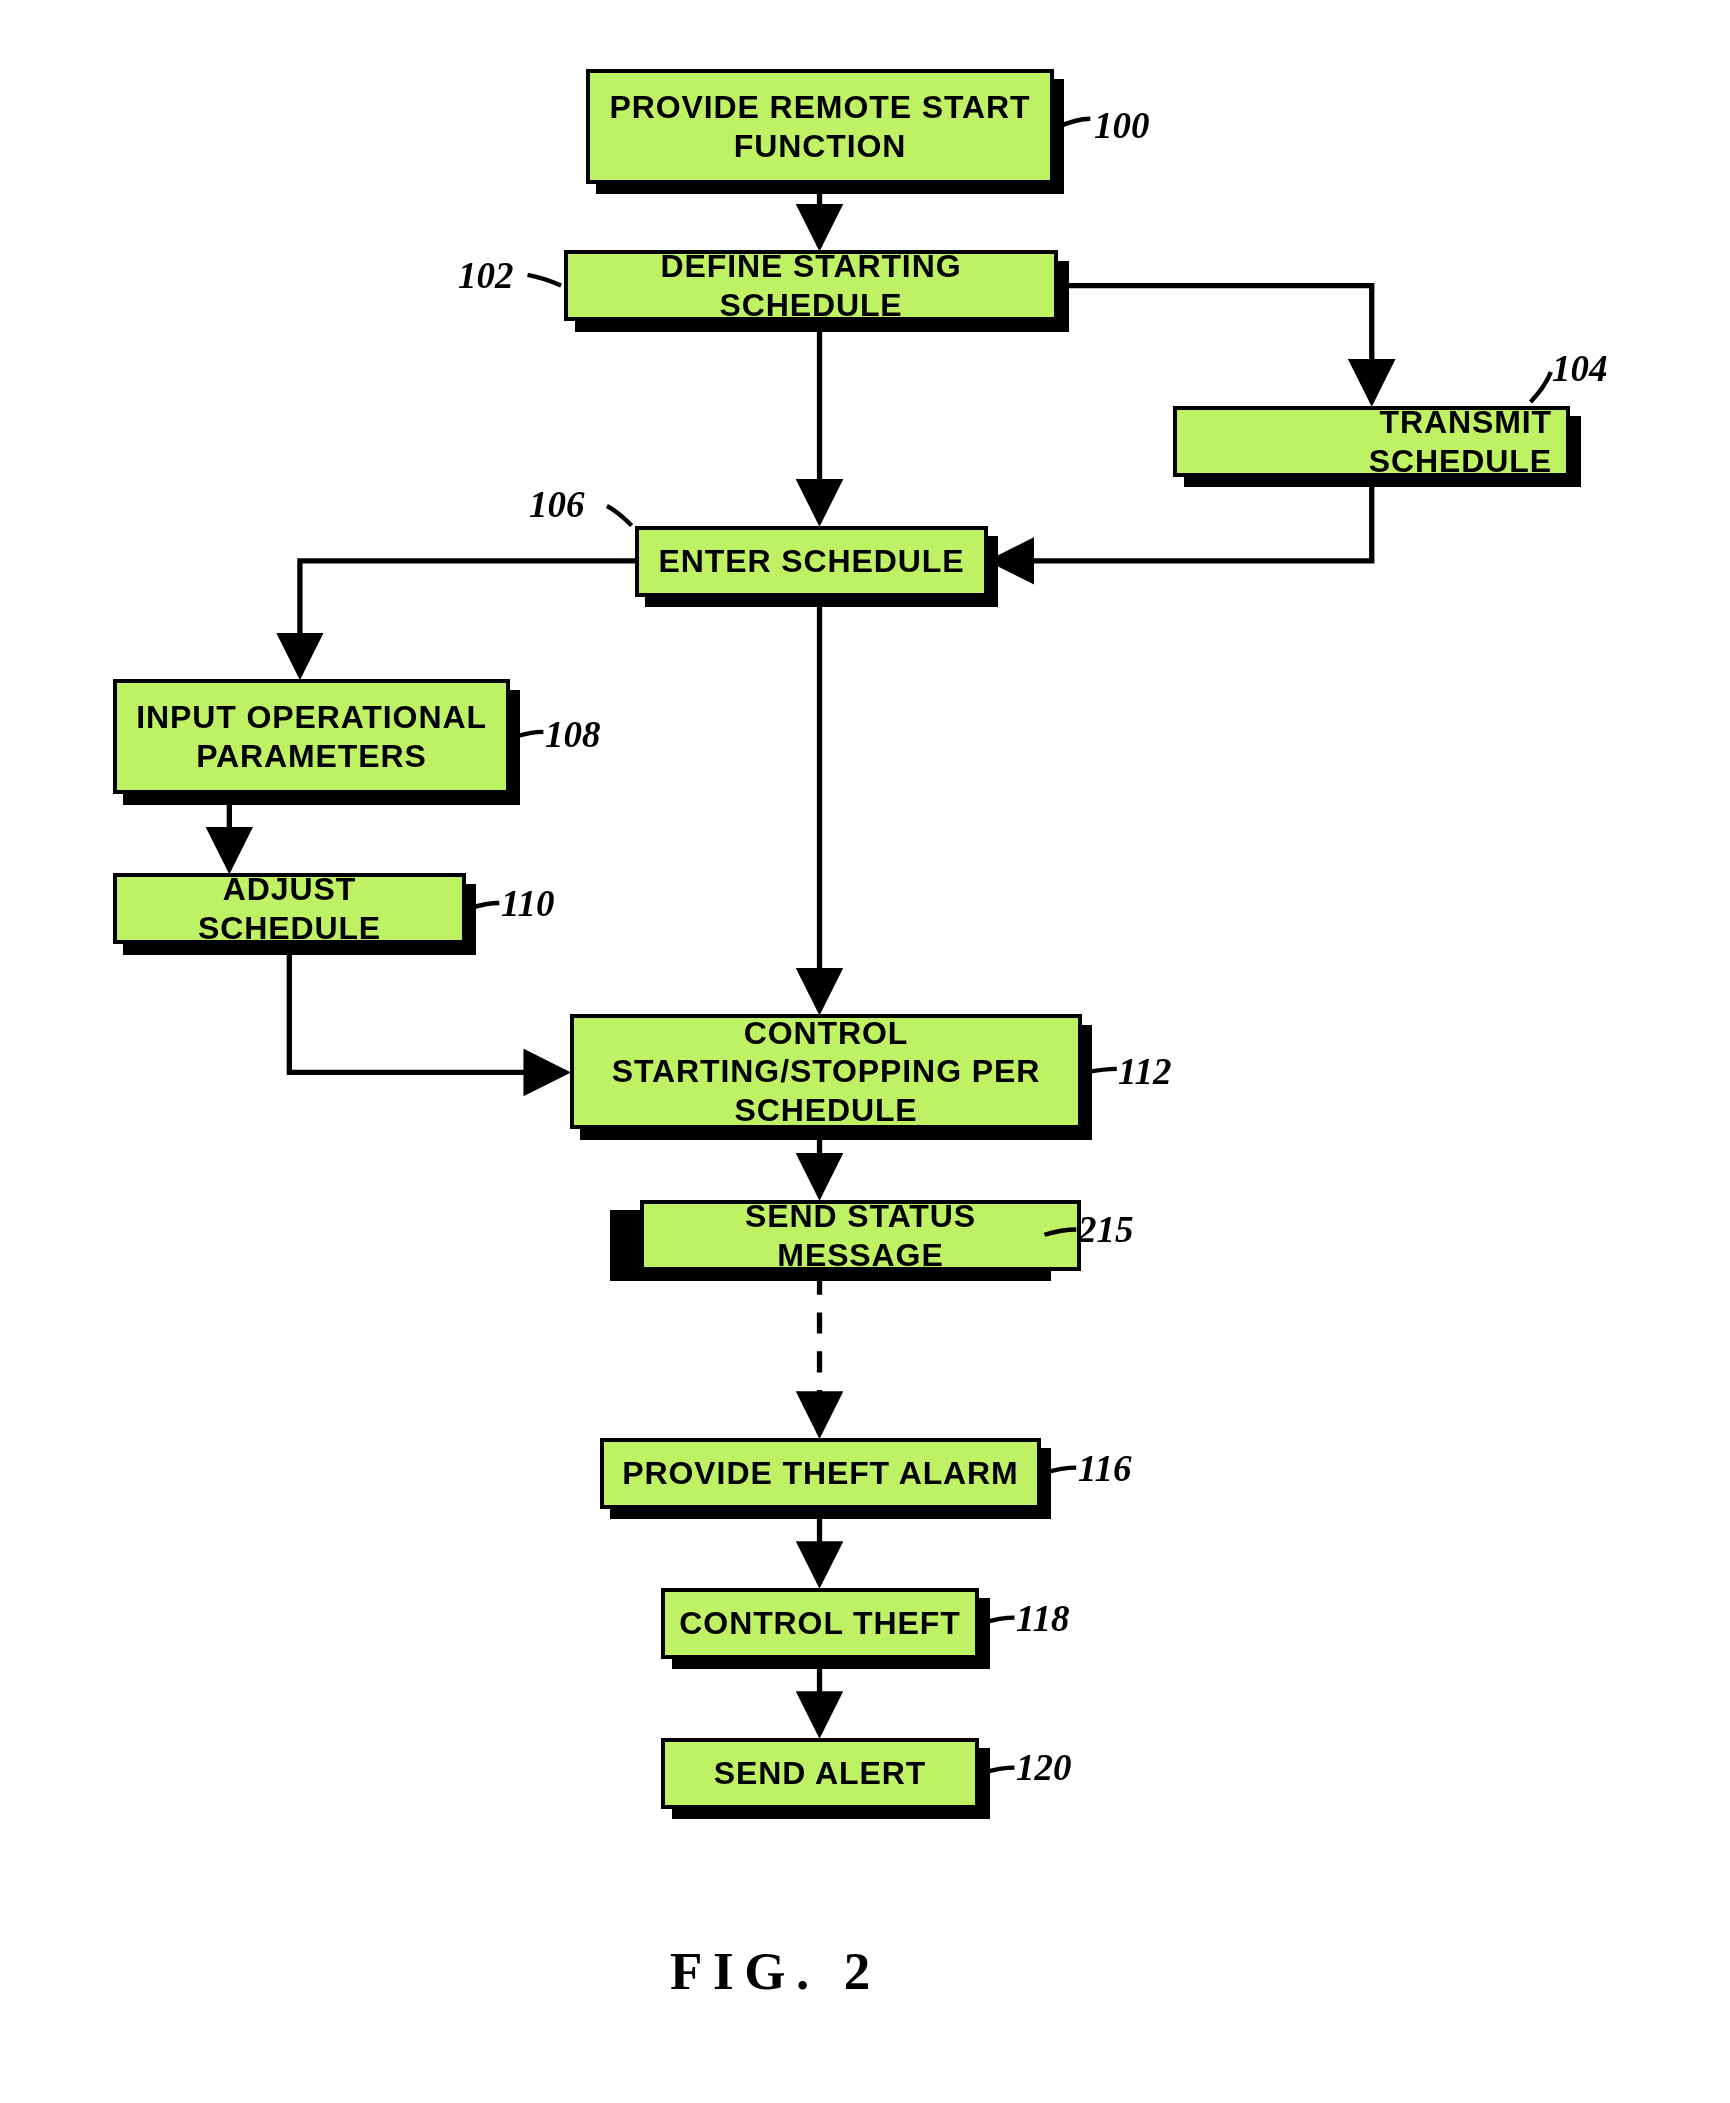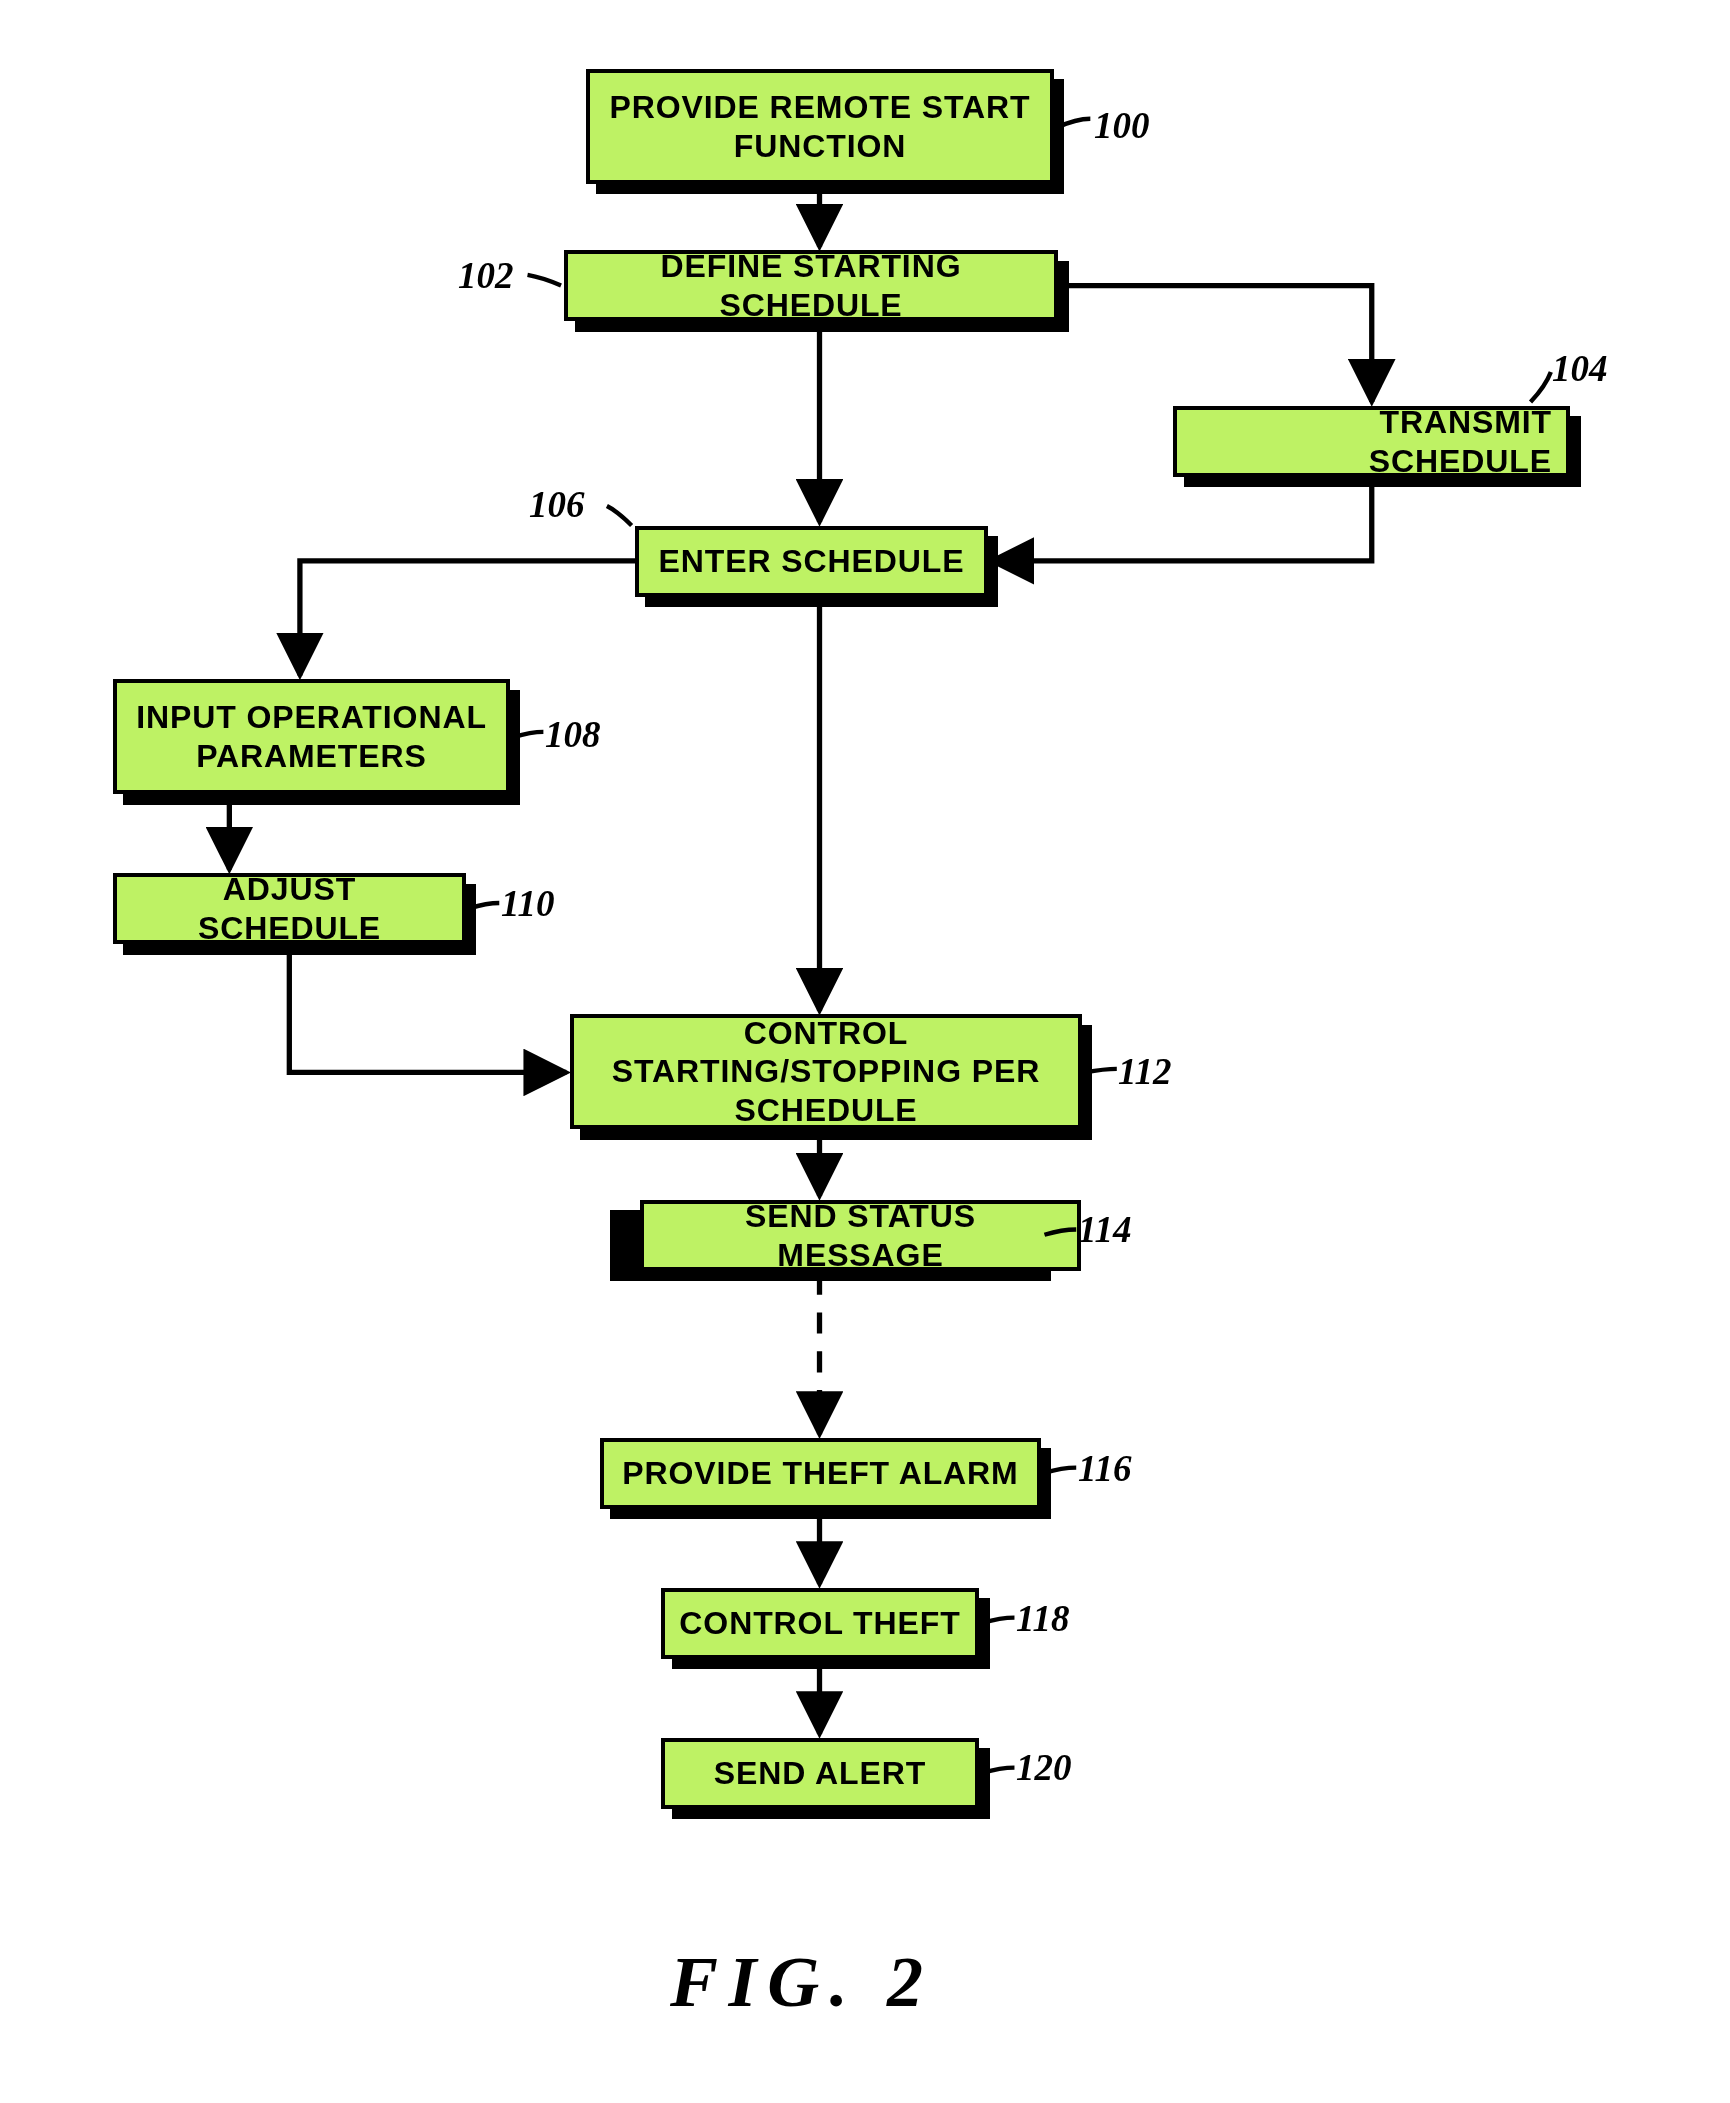--- a/index.html
+++ b/index.html
@@ -35,23 +35,22 @@
   }
   .ref {
     position: absolute;
     font-style: italic;
     font-weight: bold;
     font-size: 37px;
     font-family: Georgia, 'Times New Roman', serif;
   }
   .caption {
     position: absolute;
-    font-style: italic;
     font-weight: bold;
-    font-size: 72px;
+    font-size: 53px;
     font-family: Georgia, 'Times New Roman', serif;
     letter-spacing: 10.6px;
   }
   svg.connectors {
     position: absolute;
     top: 0;
     left: 0;
     width: 1659px;
     height: 2029px;
     pointer-events: none;
@@ -85,21 +84,21 @@
   <div class="shadow" style="left:88px; top:849px; width:353px; height:71px;"></div>
   <div class="box" style="left:78px; top:838px; width:353px; height:71px;">ADJUST SCHEDULE</div>
   <div class="ref" style="left:466px; top:847px;">110</div>
 
   <div class="shadow" style="left:545px; top:990px; width:512px; height:115px;"></div>
   <div class="box" style="left:535px; top:979px; width:512px; height:115px;">CONTROL STARTING/STOPPING PER SCHEDULE</div>
   <div class="ref" style="left:1083px; top:1015px;">112</div>
 
   <div class="shadow" style="left:575px; top:1175px; width:441px; height:71px;"></div>
   <div class="box" style="left:565px; top:1165px; width:441px; height:71px;margin-left:40px;">SEND STATUS MESSAGE</div>
-  <div class="ref" style="left:1043px; top:1173px;">114</div>
+  <div class="ref" style="left:1043px; top:1173px;">215</div>
 
   <div class="shadow" style="left:575px; top:1413px; width:441px; height:71px;"></div>
   <div class="box" style="left:565px; top:1403px; width:441px; height:71px;">PROVIDE THEFT ALARM</div>
   <div class="ref" style="left:1043px; top:1412px;">116</div>
 
   <div class="shadow" style="left:637px; top:1563px; width:318px; height:71px;"></div>
   <div class="box" style="left:626px; top:1553px; width:318px; height:71px;">CONTROL THEFT</div>
   <div class="ref" style="left:981px; top:1562px;">118</div>
 
   <div class="shadow" style="left:637px; top:1713px; width:318px; height:71px;"></div>

